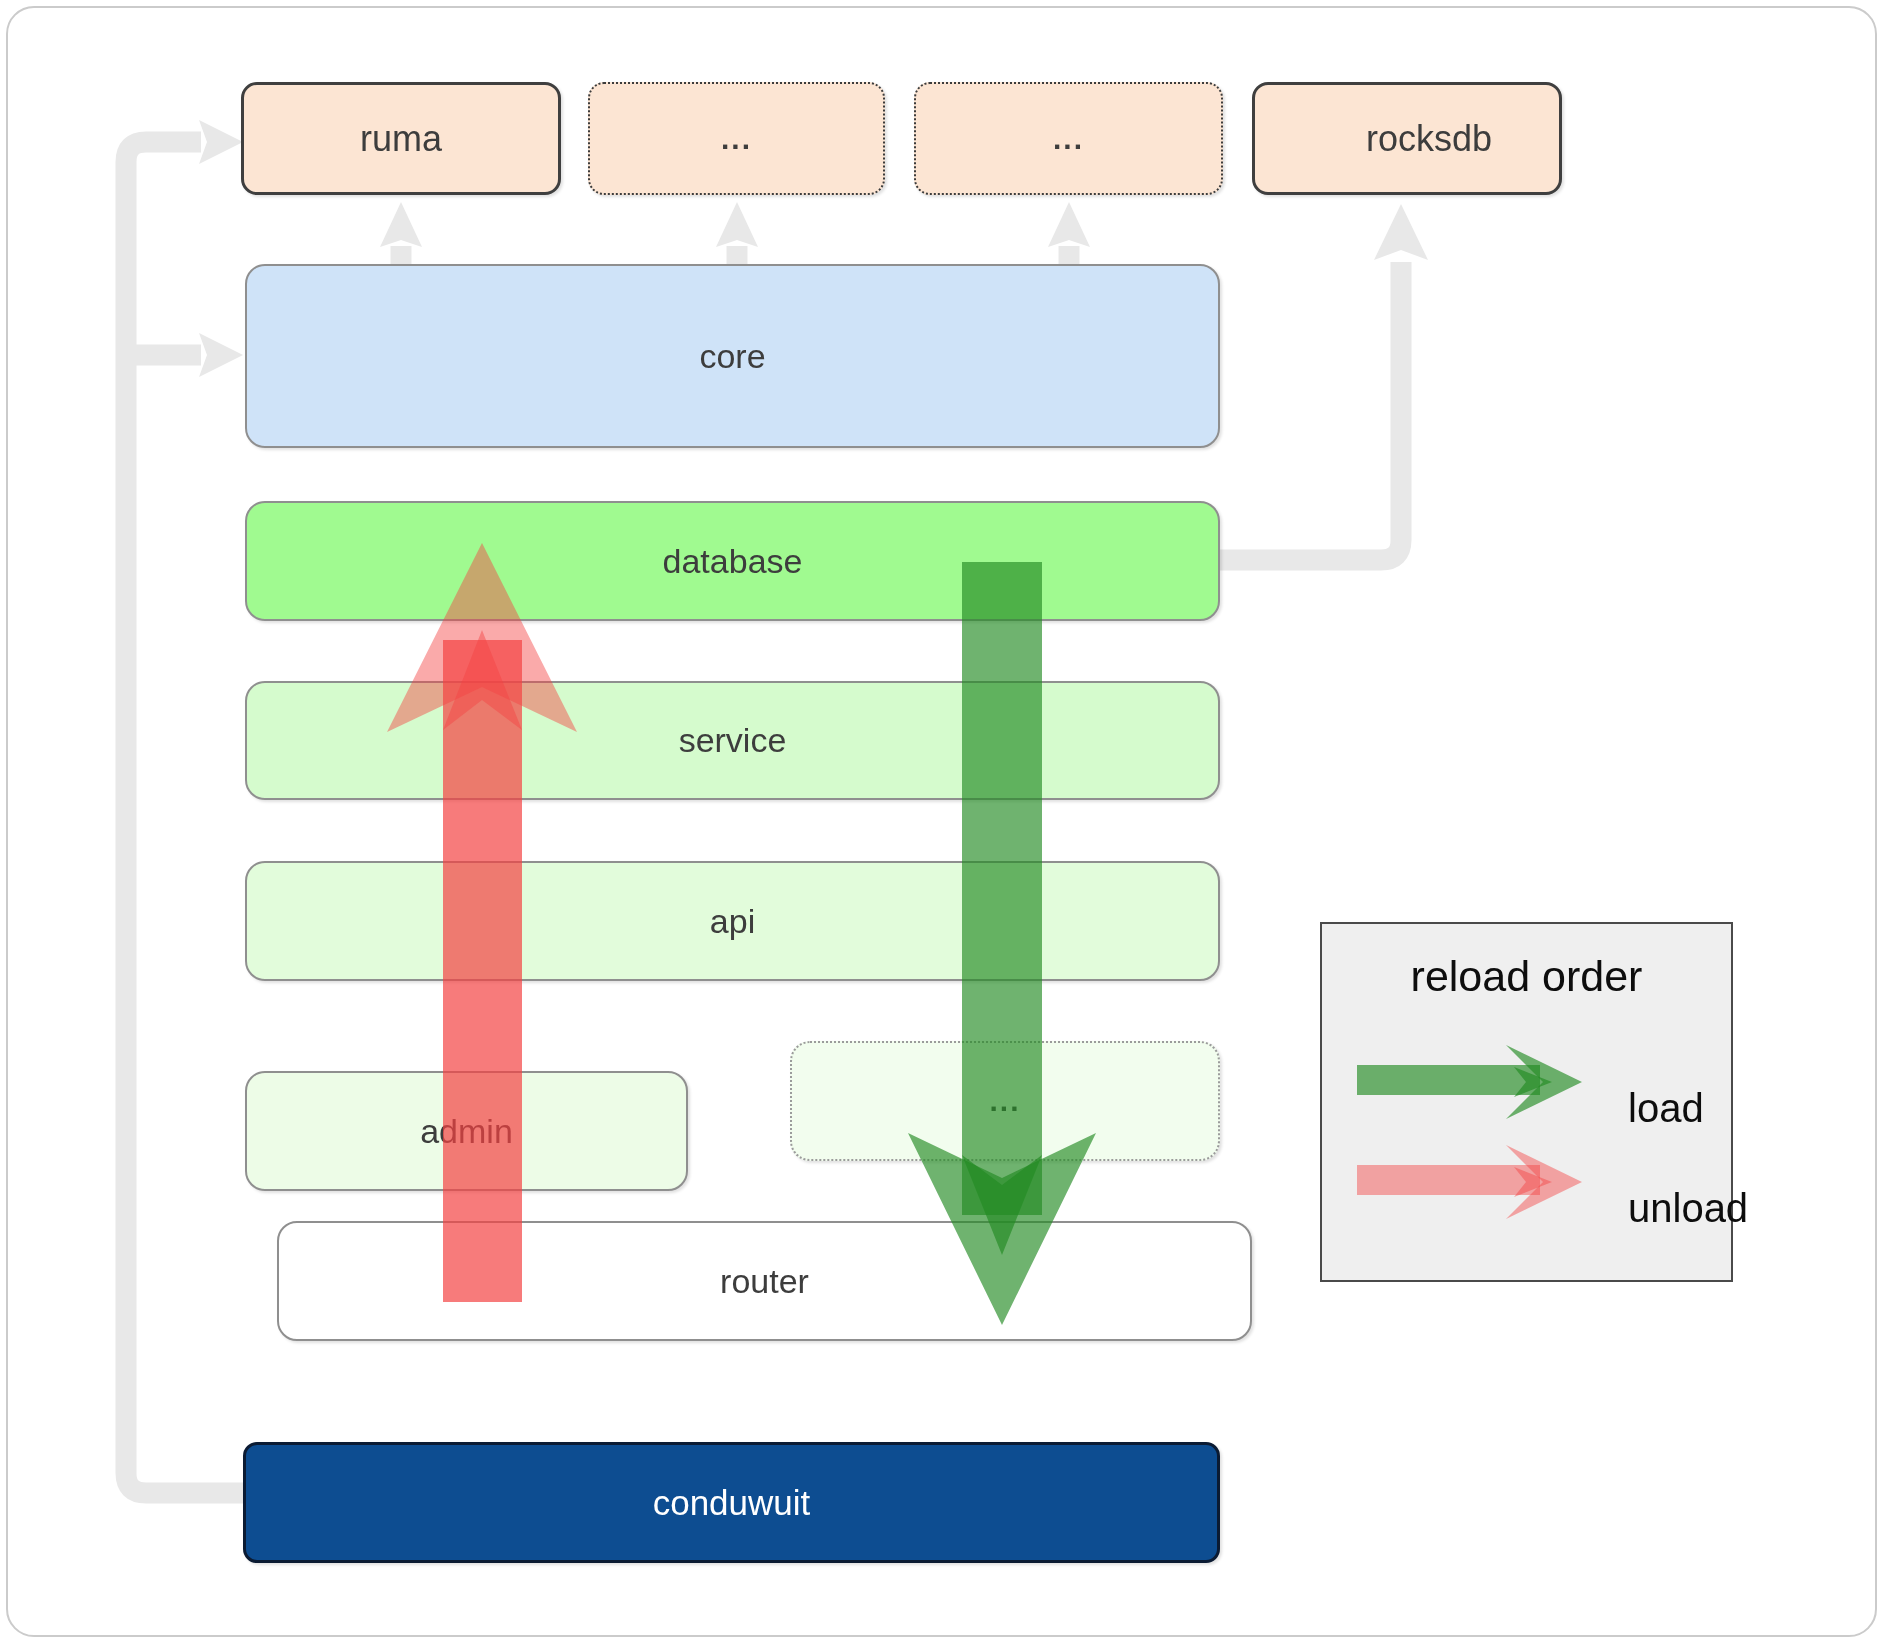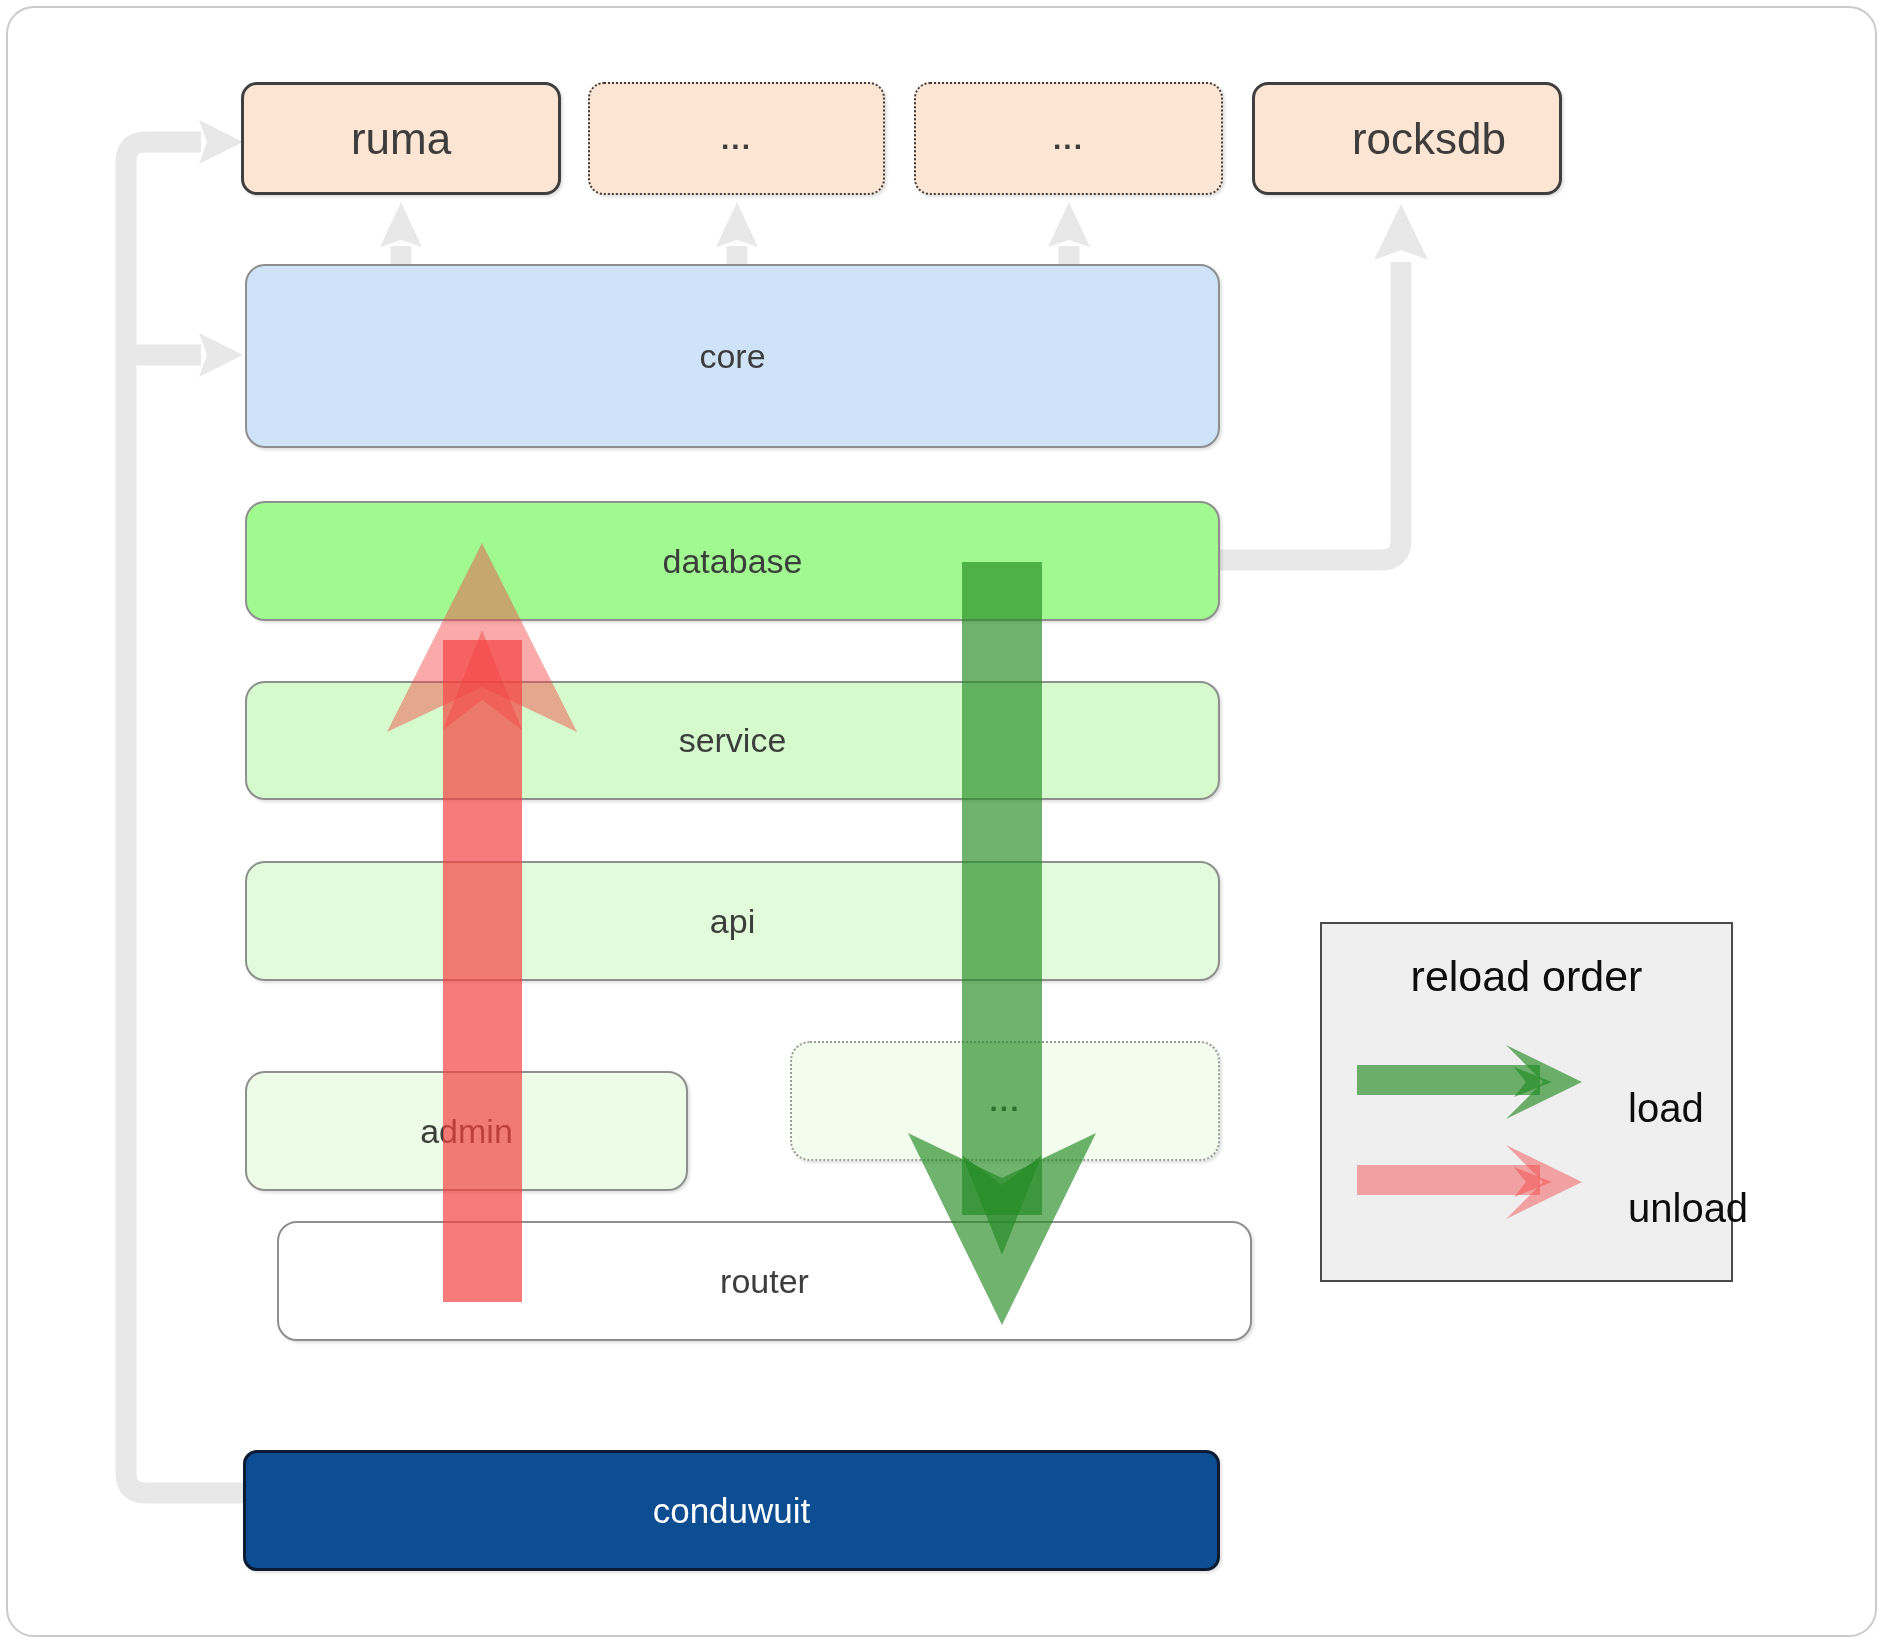--- a/index.html
+++ b/index.html
@@ -7,21 +7,21 @@
        font-family:"Liberation Sans", sans-serif;}
   .frame{position:absolute;left:6px;top:6px;right:6px;bottom:6px;
          border:2px solid #cbcbcb;border-radius:28px;}
   svg.layer{position:absolute;left:0;top:0;width:1883px;height:1643px;pointer-events:none;}
   #connector-layer{z-index:1;}
   #arrow-layer{z-index:3;}
   .node{position:absolute;box-sizing:border-box;display:flex;align-items:center;
         justify-content:center;z-index:2;color:#3d3d3d;font-size:34px;
         box-shadow:2px 2px 3px rgba(0,0,0,0.12);}
   .r16{border-radius:16px;} .r20{border-radius:20px;}
-  .solid-dark{border:3px solid #3f3f3f;font-size:44px;}
+  .solid-dark{border:3px solid #3f3f3f;font-size:36px;}
   .dotted-dark{border:2px dotted #3c3c3c;}
   .solid-gray{border:2px solid #8f8f8f;}
   .dotted-gray{border:2px dotted #9b9b9b;}
   .dots{font-weight:700;font-size:30px;letter-spacing:2px;}
   .conduwuit{border:3px solid #0b1b33;color:#ffffff;font-size:35px;border-radius:14px;}
   .legend-box{position:absolute;box-sizing:border-box;z-index:2;
               border:2px solid #4a4a4a;box-shadow:none;}
   .legend-title{position:absolute;z-index:2;font-size:43px;color:#0d0d0d;
                 text-align:center;}
   .legend-label{position:absolute;z-index:2;font-size:40px;color:#0d0d0d;margin-top:27px;}
@@ -77,21 +77,21 @@
 </div>
 <div class="node solid-gray r20" style="left: 245px; top: 1041px; width: 443px; height: 120px; background-color: rgb(237, 252, 231); margin-top: 30px;">
   <span>admin</span>
 </div>
 <div class="node dotted-gray r20 dots" style="left: 790px; top: 1041px; width: 430px; height: 120px; color: rgb(68, 68, 68); background-color: rgb(242, 253, 238);">
   <span>...</span>
 </div>
 <div class="node solid-gray r20" style="left: 245px; top: 1221px; width: 975px; height: 120px; background-color: rgb(255, 255, 255); margin-left: 32px;">
   <span>router</span>
 </div>
-<div class="node conduwuit" style="left: 243px; top: 1442px; width: 977px; height: 121px; background-color: rgb(13, 77, 145); margin-top: 8px;">
+<div class="node conduwuit" style="left: 243px; top: 1442px; width: 977px; height: 121px; background-color: rgb(13, 77, 145);">
   <span>conduwuit</span>
 </div>
 
 <div class="legend-box" style="left: 1320px; top: 922px; width: 413px; height: 360px; background-color: rgb(239, 239, 239);"></div>
 <div class="legend-title" style="left:1340px;top:952px;width:373px">reload order</div>
 <div class="legend-label" style="left:1628px;top:1059px">load</div>
 <div class="legend-label" style="left:1628px;top:1159px">unload</div>
 
 <svg id="arrow-layer" class="layer" viewBox="0 0 1883 1643">
 

